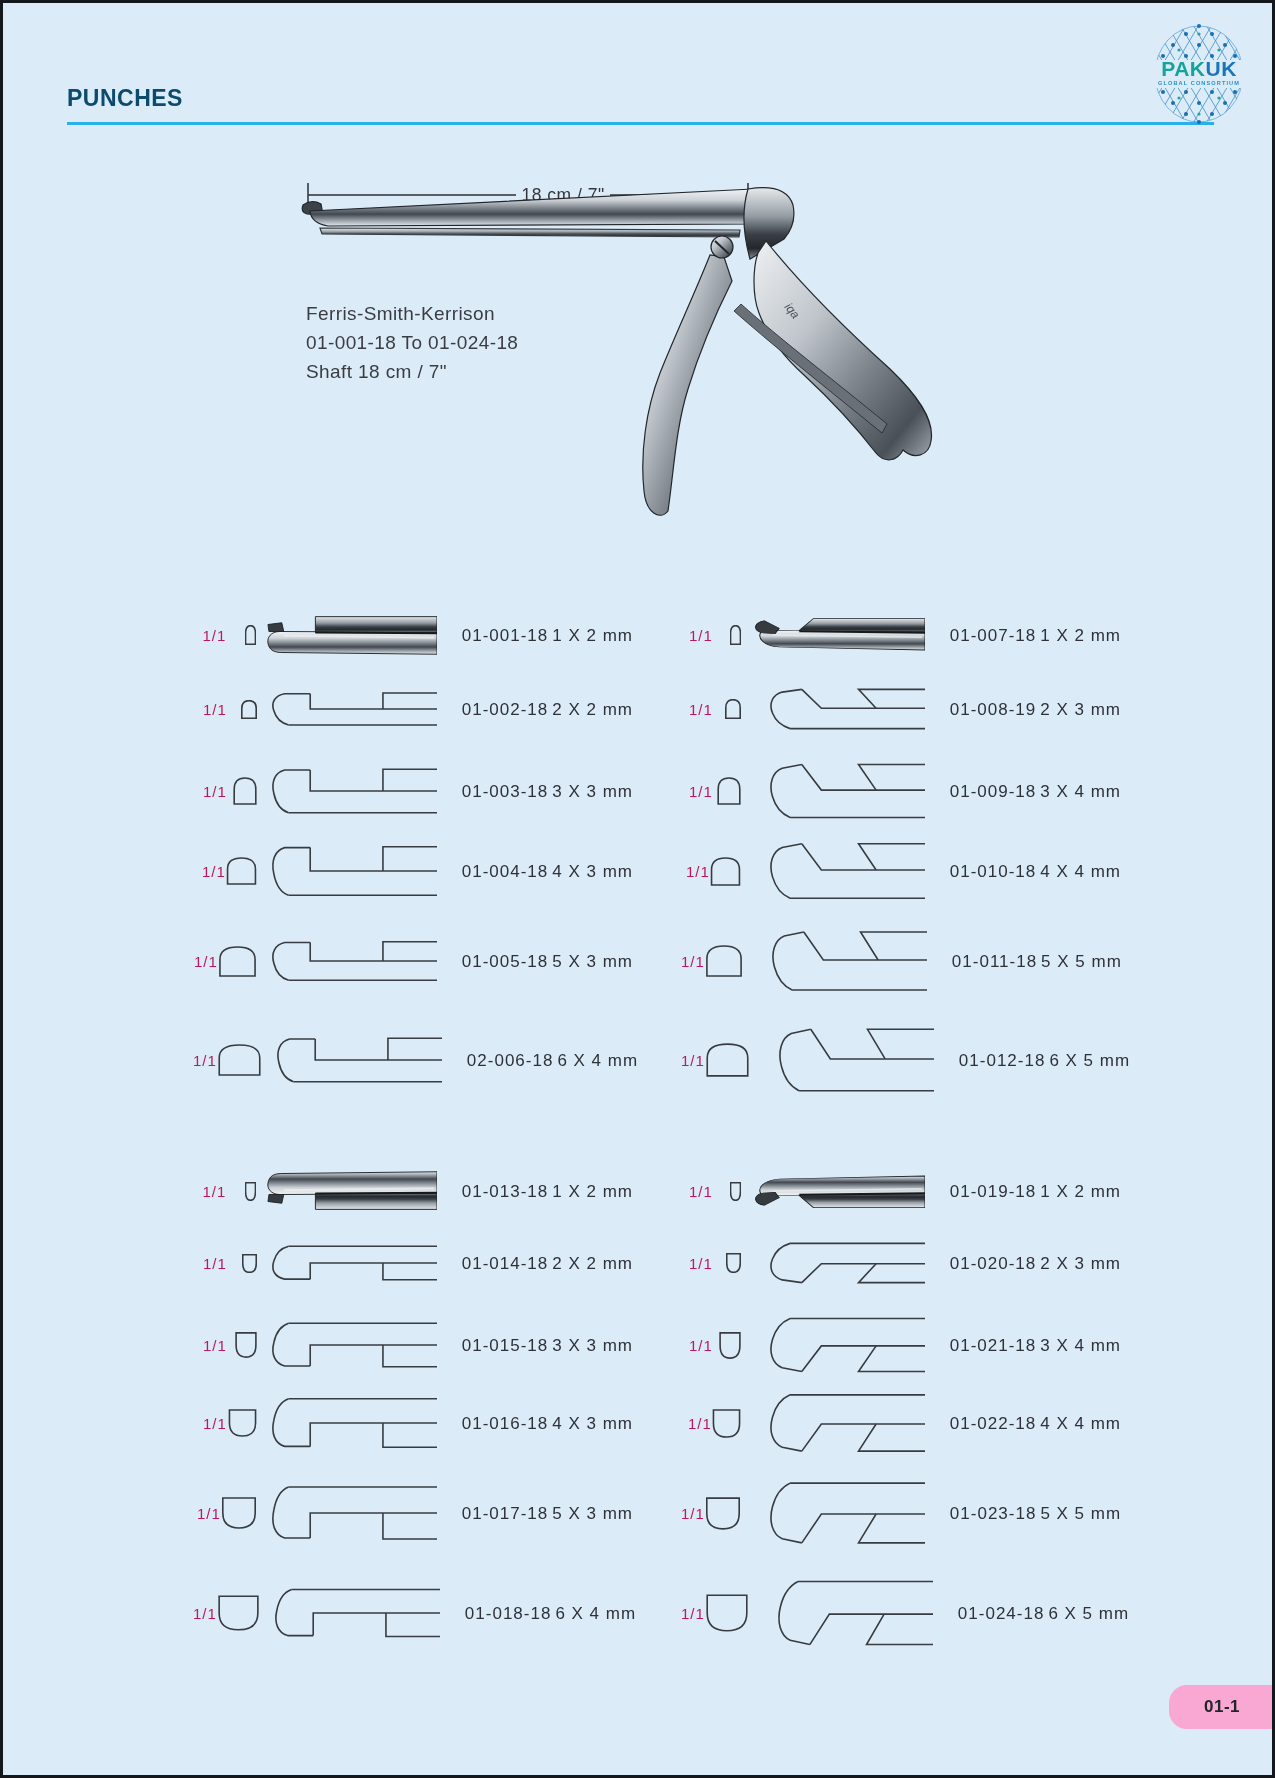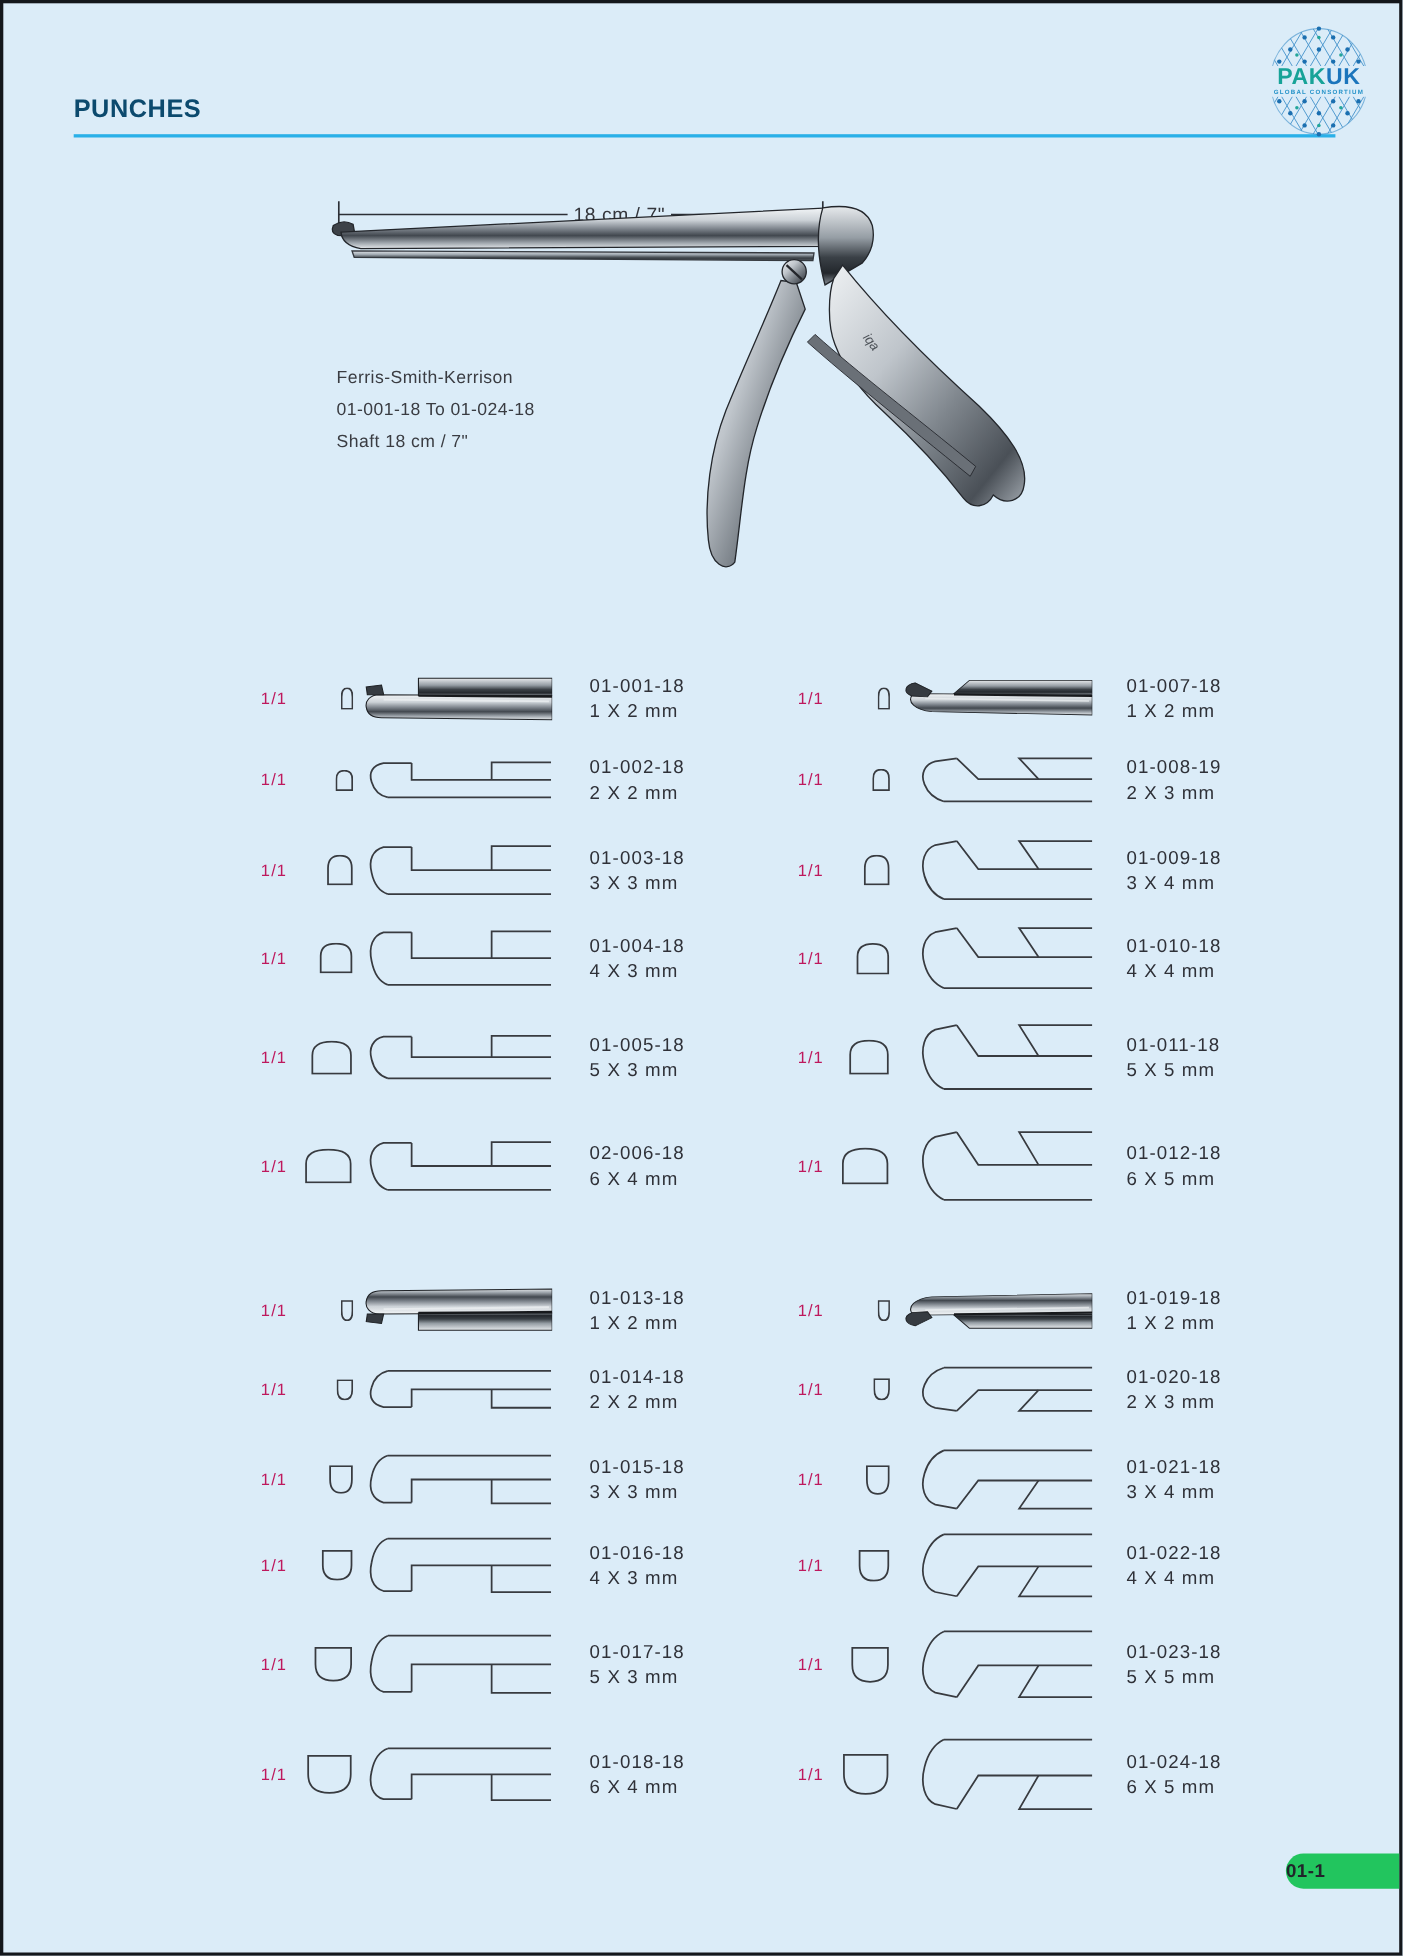--- a/index.html
+++ b/index.html
@@ -4,33 +4,33 @@
 <style>
   html,body{margin:0;padding:0;background:#8a959c;}
   .page{position:relative;width:1275px;height:1778px;margin:0 auto;
         background:#dbecf8;border:3px solid #14171c;box-sizing:border-box;
         font-family:"Liberation Sans",sans-serif;overflow:hidden;}
   .title{position:absolute;left:64px;top:82px;font-size:23px;font-weight:bold;
          letter-spacing:.5px;color:#0c4a6e;}
   .rule{position:absolute;left:64px;top:119px;width:1147px;height:3px;background:#2ab0e8;}
   .logo{position:absolute;left:1150px;top:20px;}
   .hero-svg{position:absolute;left:295px;top:158px;}
-  .hero-text{position:absolute;left:303px;top:296px;font-size:16px;line-height:29px;
-             color:#3a3c42;letter-spacing:.4px;margin-top:30px;}
+  .hero-text{position:absolute;left:303px;top:296px;font-size:19px;line-height:29px;
+             color:#3a3c42;letter-spacing:.4px;}
   .row{position:absolute;height:100px;display:flex;align-items:center;}
   .rowL{left:190px;width:440px;}
   .rowR{left:678px;width:440px;}
   .scale{width:68px;text-align:right;font-size:15px;letter-spacing:1px;color:#be185d;}
   .profbox{width:60px;display:flex;justify-content:flex-end;align-items:center;}
   .tipbox{width:182px;padding-left:8px;display:flex;align-items:center;box-sizing:content-box;}
-  .codes{padding-left:25px;display:flex;flex-direction:column;gap:4px;}
+  .codes{padding-left:25px;display:flex;flex-direction:row;gap:4px;}
   .code,.size{font-size:17px;letter-spacing:1px;color:#2f3138;line-height:19px;white-space:nowrap;}
-  .pagepill{position:absolute;left:1166px;top:1682px;width:106px;height:32px;
-            background:#22c55e;border-radius:18px 0 0 18px;display:flex;
-            align-items:center;justify-content:flex-start;}
+  .pagepill{position:absolute;left:1166px;top:1682px;width:106px;height:44px;
+            background:#f9a8d4;border-radius:18px 0 0 18px;display:flex;
+            align-items:center;justify-content:center;}
   .pagepill span{font-size:17px;font-weight:bold;color:#21242a;letter-spacing:.5px;}
   .defs{position:absolute;width:0;height:0;}
 </style>
 </head>
 <body>
 
 <svg class="defs" aria-hidden="true">
   <defs>
     <linearGradient id="met" x1="0" y1="0" x2="0" y2="1">
       <stop offset="0" stop-color="#f2f5f7"></stop>

